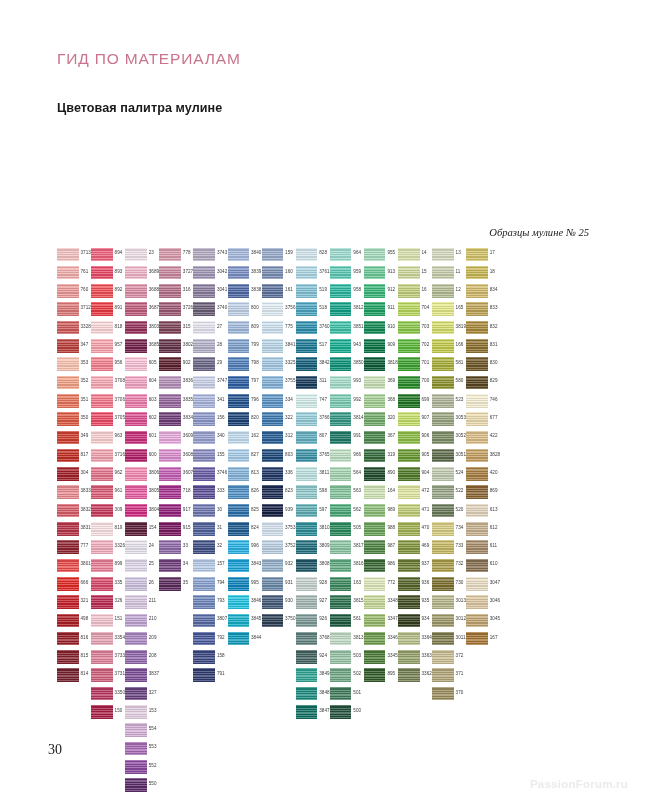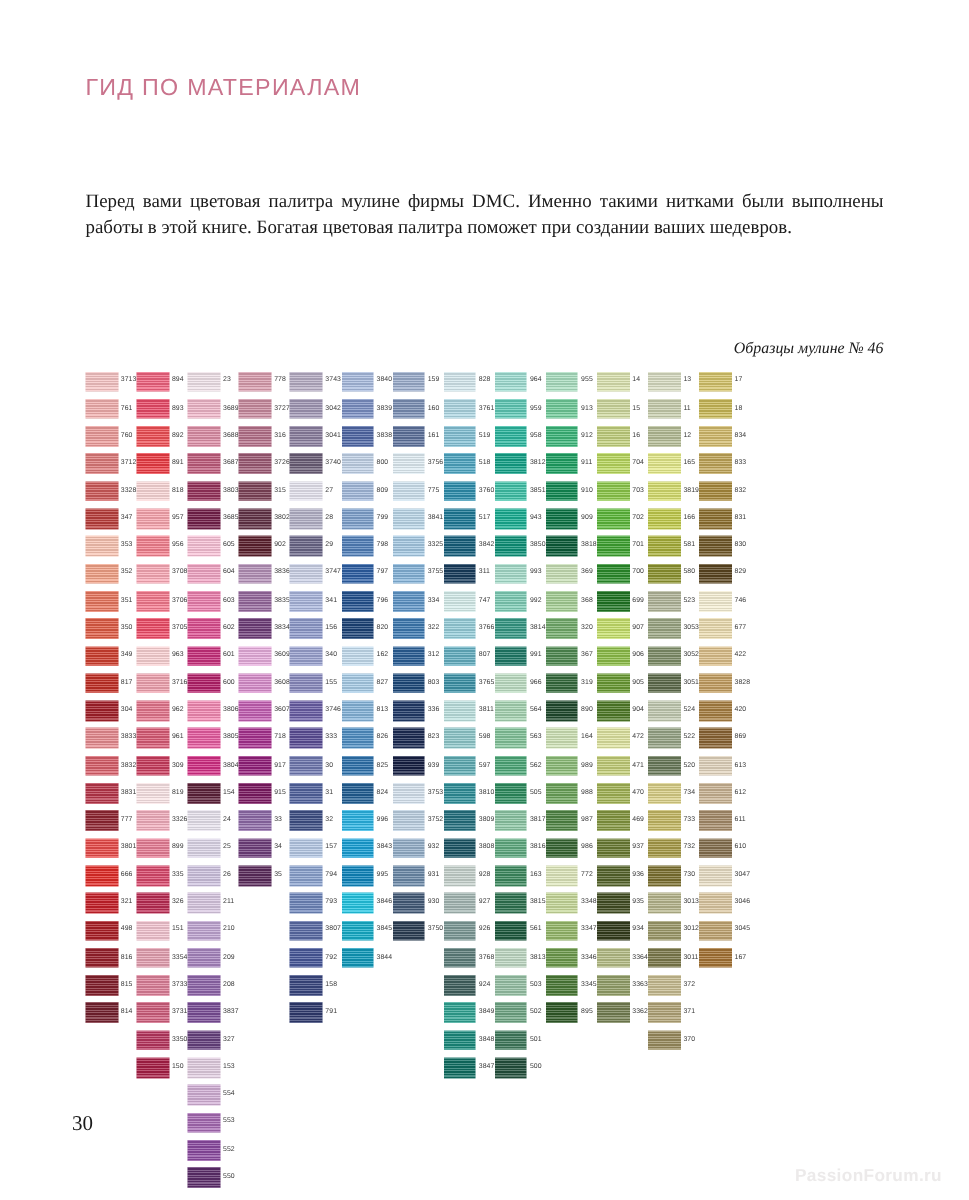--- a/index.html
+++ b/index.html
@@ -77,22 +77,22 @@
     font-size:11.5px;font-weight:700;letter-spacing:.02em;
     color:#eceaea;white-space:nowrap;
   }
 </style>
 </head>
 <body>
 
 <div class="page">
 
   <div class="rubric">ГИД ПО МАТЕРИАЛАМ</div>
-  <div class="para">Перед вами цветовая палитра мулине фирмы DMC. Именно такими нитками были выполнены работы в этой книге. Богатая цветовая палитра поможет при создании ваших шедевров.</div>
-  <div class="caption">Образцы мулине № 46</div>
+  <div class="subtitle">Цветовая палитра мулине</div>
+  <div class="caption">Образцы мулине № 25</div>
 
   <div id="chart">
       <div class="col" style="left: 0px;">
         <div class="cell">
           <div class="sw" style="background: rgb(246, 196, 196);"></div>
           <div class="code">3713</div>
         </div>
         <div class="cell">
           <div class="sw" style="background: rgb(242, 175, 174);"></div>
           <div class="code">761</div>

